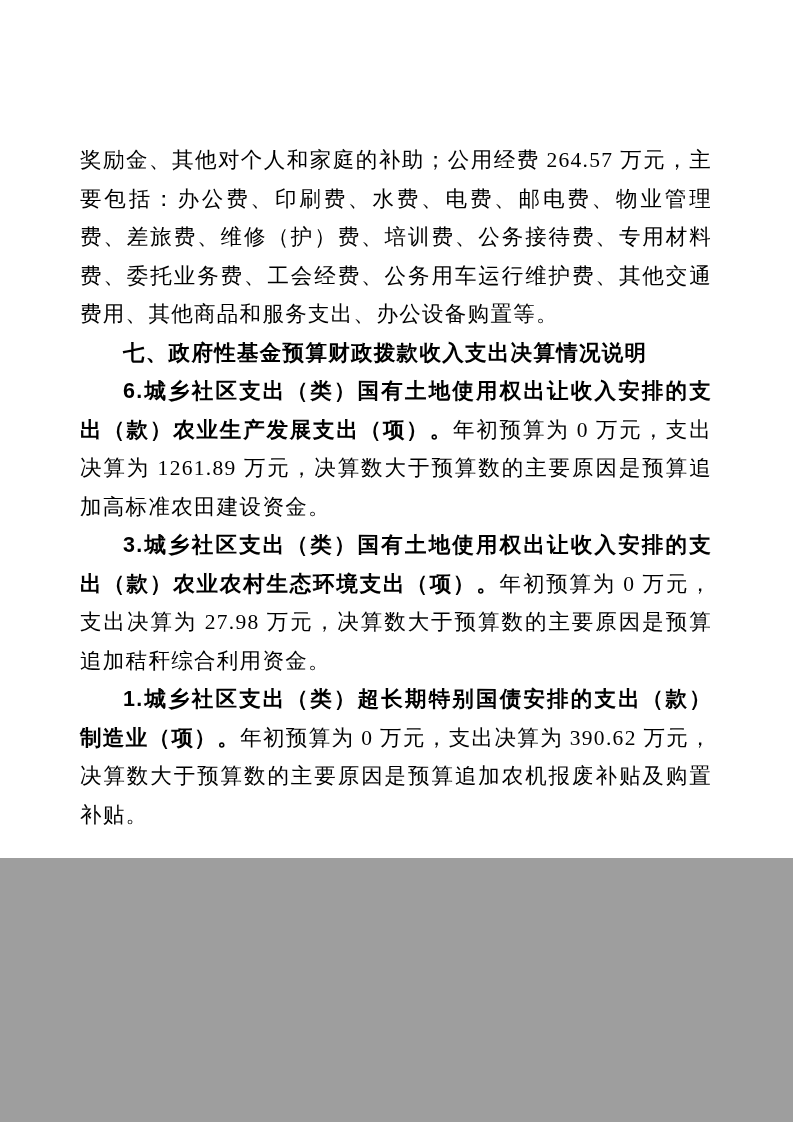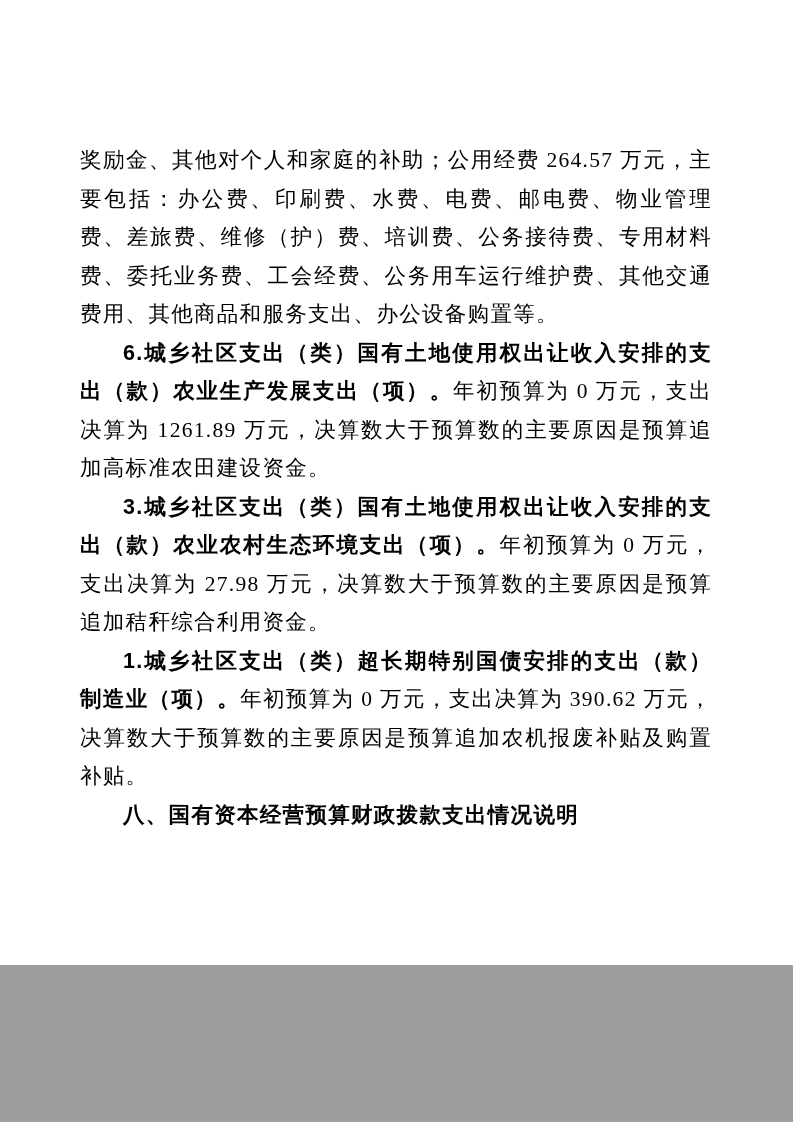--- a/index.html
+++ b/index.html
@@ -3,21 +3,21 @@
 <meta charset="utf-8">
 <style>
   html, body {
     margin: 0;
     padding: 0;
     background: #9e9e9e;
   }
   .page {
     position: relative;
     width: 793px;
-    height: 965px;
+    height: 858px;
     background: #ffffff;
     margin: 0 auto;
     overflow: hidden;
     font-family: "Liberation Serif", "DejaVu Serif", serif;
     color: #000000;
   }
   .content {
     position: absolute;
     left: 80px;
     top: 141px;
@@ -54,26 +54,26 @@
   }
 </style>
 </head>
 <body>
 
 <div class="page">
   <div class="content">
 
     <p class="no-indent">奖励金、其他对个人和家庭的补助；公用经费 264.57 万元，主要包括：办公费、印刷费、水费、电费、邮电费、物业管理费、差旅费、维修（护）费、培训费、公务接待费、专用材料费、委托业务费、工会经费、公务用车运行维护费、其他交通费用、其他商品和服务支出、办公设备购置等。</p>
 
+    <p class="heading">七、政府性基金预算财政拨款收入支出决算情况说明</p>
 
 
     <p><span class="lead">6.城乡社区支出（类）国有土地使用权出让收入安排的支出（款）农业生产发展支出（项）。</span><span>年初预算为 0 万元，支出决算为 1261.89 万元，决算数大于预算数的主要原因是预算追加高标准农田建设资金。</span></p>
 
     <p><span class="lead">3.城乡社区支出（类）国有土地使用权出让收入安排的支出（款）农业农村生态环境支出（项）。</span><span>年初预算为 0 万元，支出决算为 27.98 万元，决算数大于预算数的主要原因是预算追加秸秆综合利用资金。</span></p>
 
     <p><span class="lead">1.城乡社区支出（类）超长期特别国债安排的支出（款）制造业（项）。</span><span>年初预算为 0 万元，支出决算为 390.62 万元，决算数大于预算数的主要原因是预算追加农机报废补贴及购置补贴。</span></p>
 
-    <p class="heading">八、国有资本经营预算财政拨款支出情况说明</p>
 
   </div>
 
   <div class="page-number">-23-</div>
 </div>
 
 </body></html>

